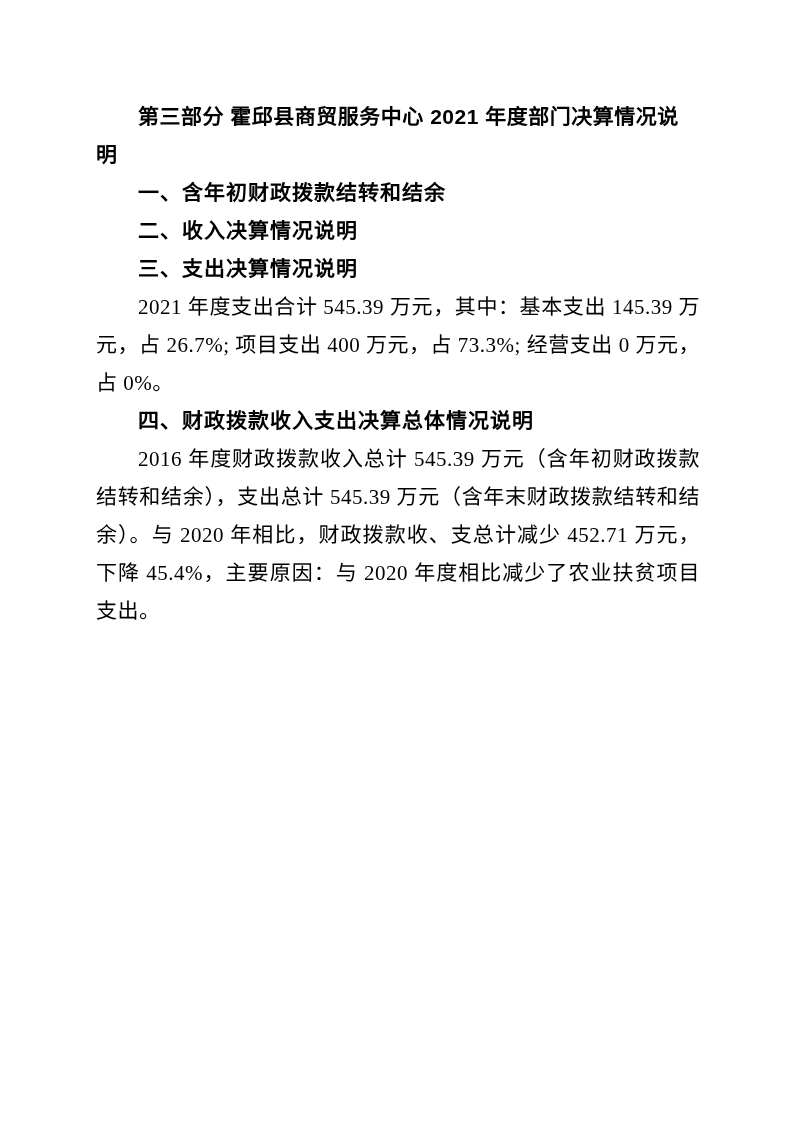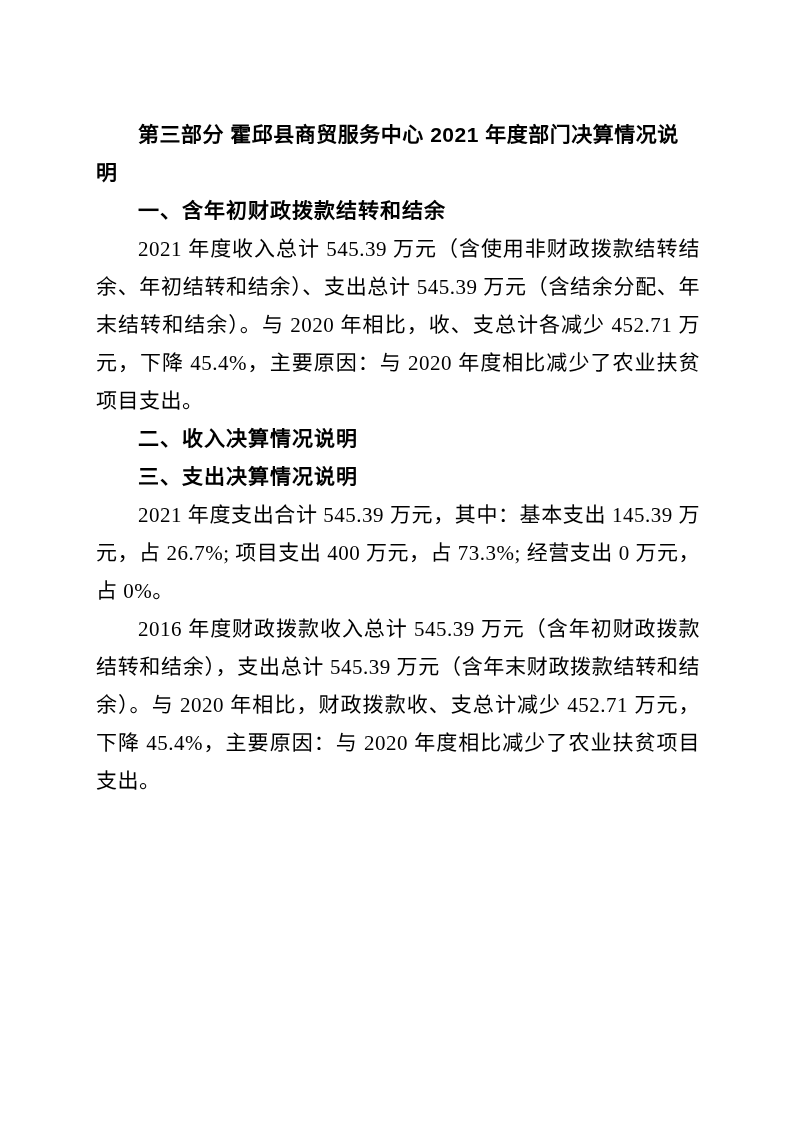--- a/index.html
+++ b/index.html
@@ -10,21 +10,21 @@
   .page {
     position: relative;
     width: 793px;
     height: 1122px;
     background: #ffffff;
     overflow: hidden;
     color: #000000;
   }
   .content {
     position: absolute;
-    top: 116px;
+    top: 98px;
     left: 96px;
     width: 604px;
   }
   .content p {
     margin: 0;
     padding: 0;
     font-size: 21px;
     line-height: 38px;
     text-indent: 2em;
     color: #000000;
@@ -54,24 +54,24 @@
 </style>
 </head>
 <body>
 
 <div class="page">
   <div class="content">
 
     <p class="doc-title">第三部分 霍邱县商贸服务中心 2021 年度部门决算情况说明</p>
 
     <p class="sec-heading">一、含年初财政拨款结转和结余</p>
-    <p class="body-para">2021 年度收入总计 545.39 万元（含使用非财政拨款结转结余、年初结转和结余）、支出总计 545.39 万元（含结余分配、年末结转和结余）。与 2020 年相比，收、支总计各减少 452.71 万元，下降 45.4%，主要原因：与 2020 年度相比减少了农业扶贫项目支出。</p>
 
     <p class="sec-heading">二、收入决算情况说明</p>
 
     <p class="sec-heading">三、支出决算情况说明</p>
     <p class="body-para">2021 年度支出合计 545.39 万元，其中：基本支出 145.39 万元，占 26.7%; 项目支出 400 万元，占 73.3%; 经营支出 0 万元，占 0%。</p>
 
+    <p class="sec-heading">四、财政拨款收入支出决算总体情况说明</p>
     <p class="body-para">2016 年度财政拨款收入总计 545.39 万元（含年初财政拨款结转和结余），支出总计 545.39 万元（含年末财政拨款结转和结余）。与 2020 年相比，财政拨款收、支总计减少 452.71 万元，下降 45.4%，主要原因：与 2020 年度相比减少了农业扶贫项目支出。</p>
 
 
   </div>
 </div>
 
 </body></html>

